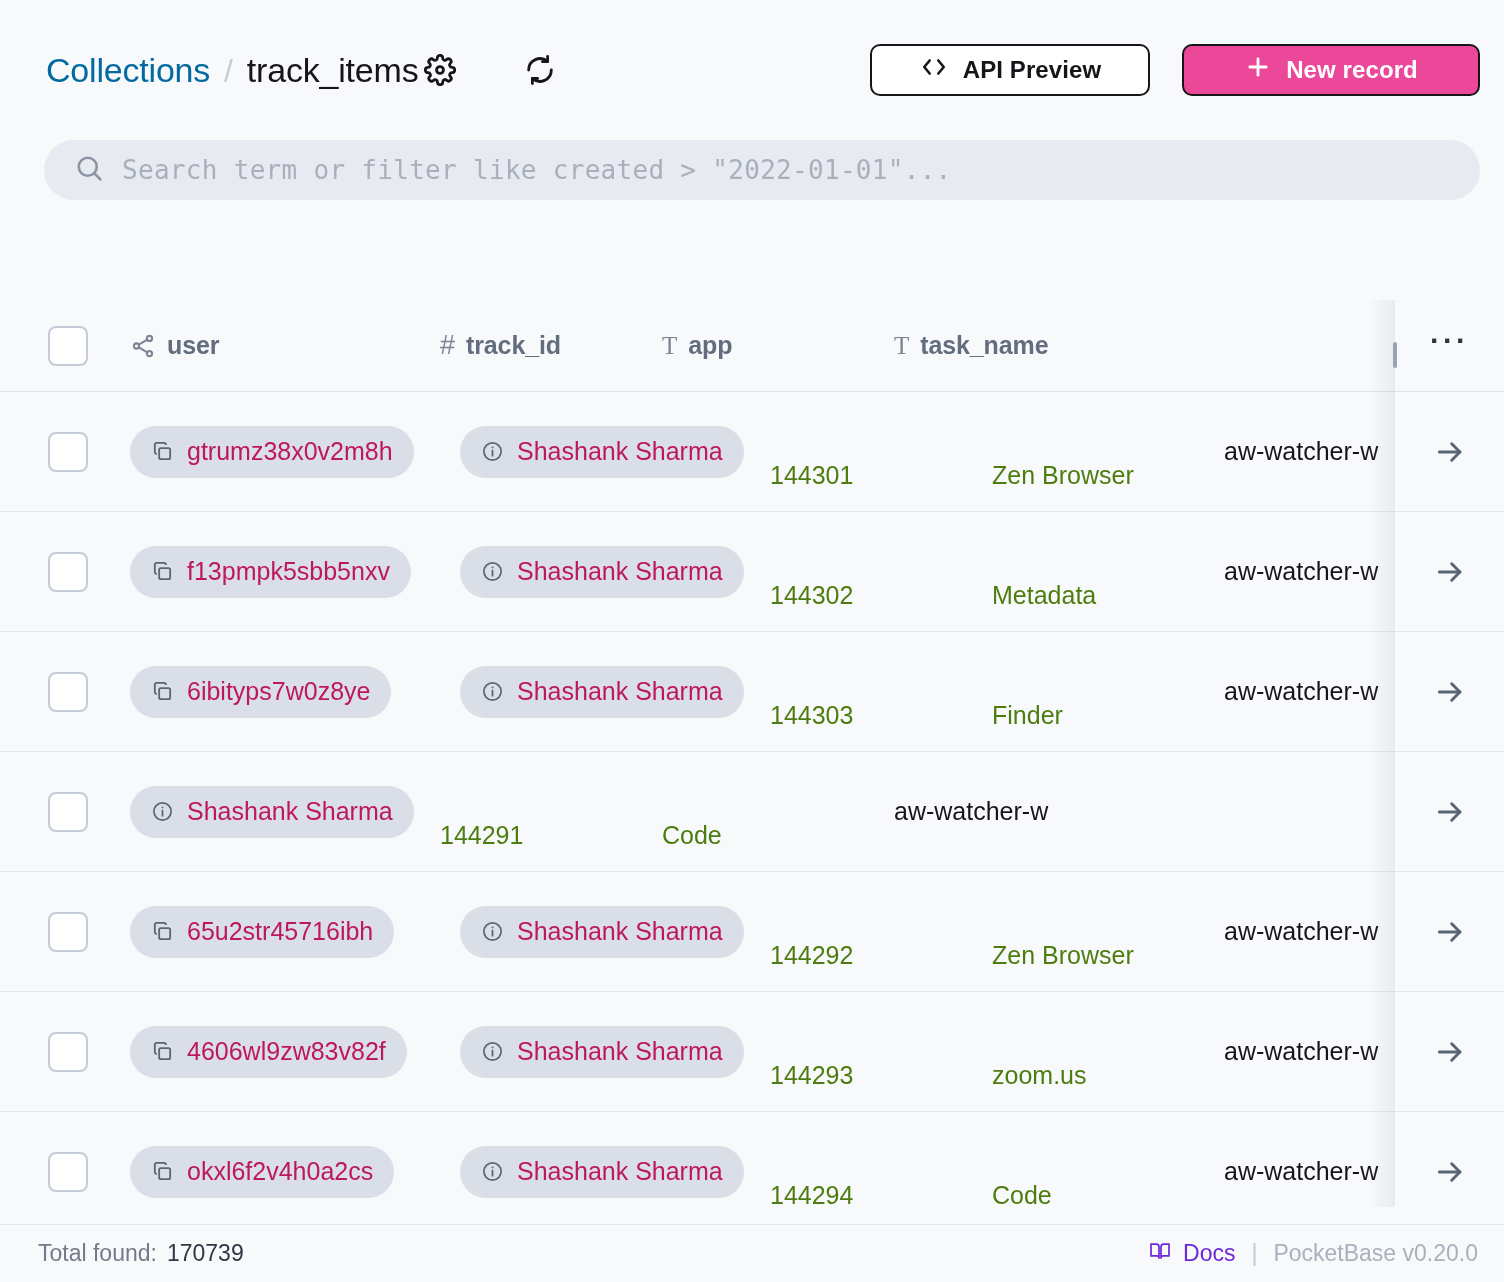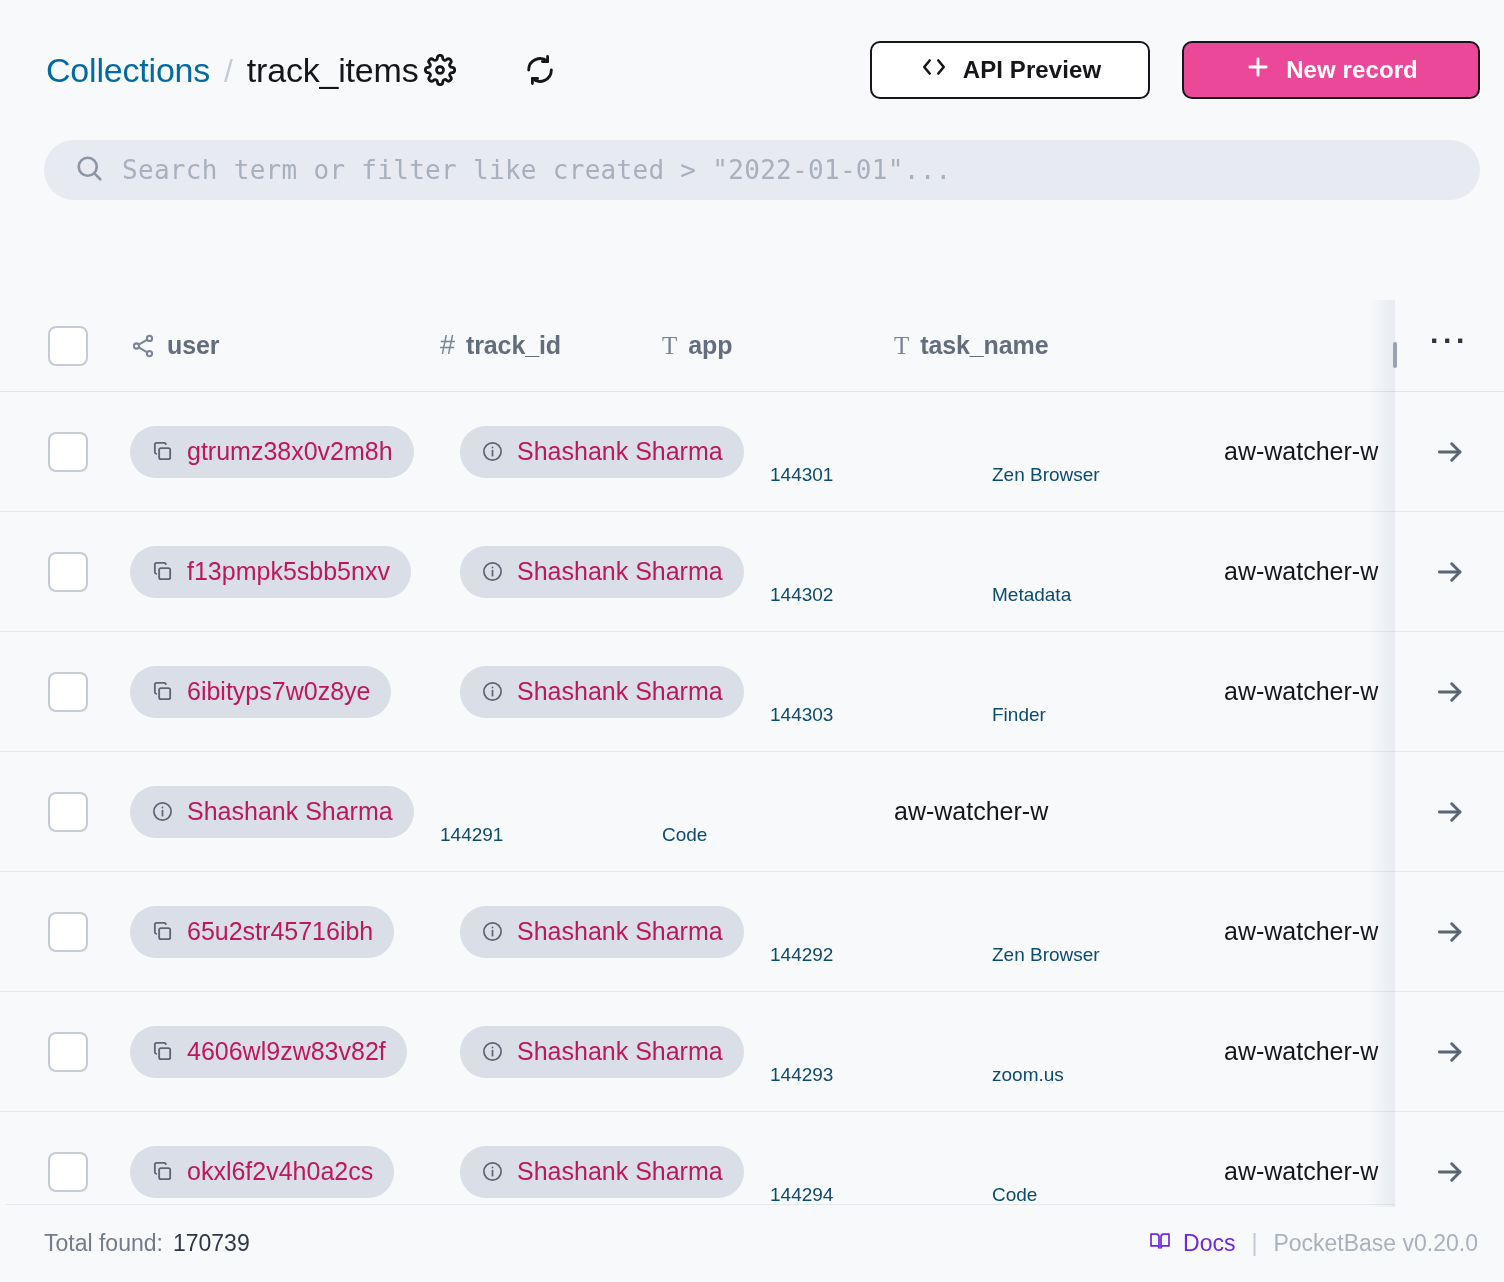--- a/index.html
+++ b/index.html
@@ -67,21 +67,21 @@
     display: flex;
     align-items: center;
     gap: 32px;
   }
 
   .btn {
     display: inline-flex;
     align-items: center;
     justify-content: center;
     gap: 14px;
-    height: 58px;
+    height: 52px;
     border-radius: 10px;
     font-size: 24px;
     font-weight: 700;
     cursor: pointer;
     white-space: nowrap;
     letter-spacing: 0.1px;
   }
   .btn-outline {
     background: #ffffff;
     border: 2.5px solid #16161a;
@@ -207,22 +207,22 @@
     padding: 0 21px;
     font-size: 25px;
     color: #be185d;
     cursor: pointer;
     white-space: nowrap;
     max-width: 100%;
   }
   .pill .picon { display: inline-flex; color: #5d6575; flex: none; }
 
   .plain-cell {
-    font-size: 19px;
-    color: #0c4a6e;
+    font-size: 25px;
+    color: #4d7c0f;
     white-space: nowrap;
     margin-top: 47px;
   }
   .task-cell {
     font-size: 25px;
     color: #16161a;
     white-space: nowrap;
     overflow: hidden;
   }
 
@@ -285,22 +285,22 @@
     width: 4px;
     height: 26px;
     background: #9aa3b2;
     border-radius: 2px;
     z-index: 6;
   }
 
   
   .footer {
     position: absolute;
-    left: 6px; right: 0; bottom: 0;
-    height: 78px;
+    left: 0; right: 0; bottom: 0;
+    height: 58px;
     background: #f7f9fb;
     border-top: 1.5px solid #e3e7ee;
     display: flex;
     align-items: center;
     padding: 0 26px 0 38px;
     font-size: 23px;
     color: #737b8a;
   }
   .footer-right {
     margin-left: auto;

